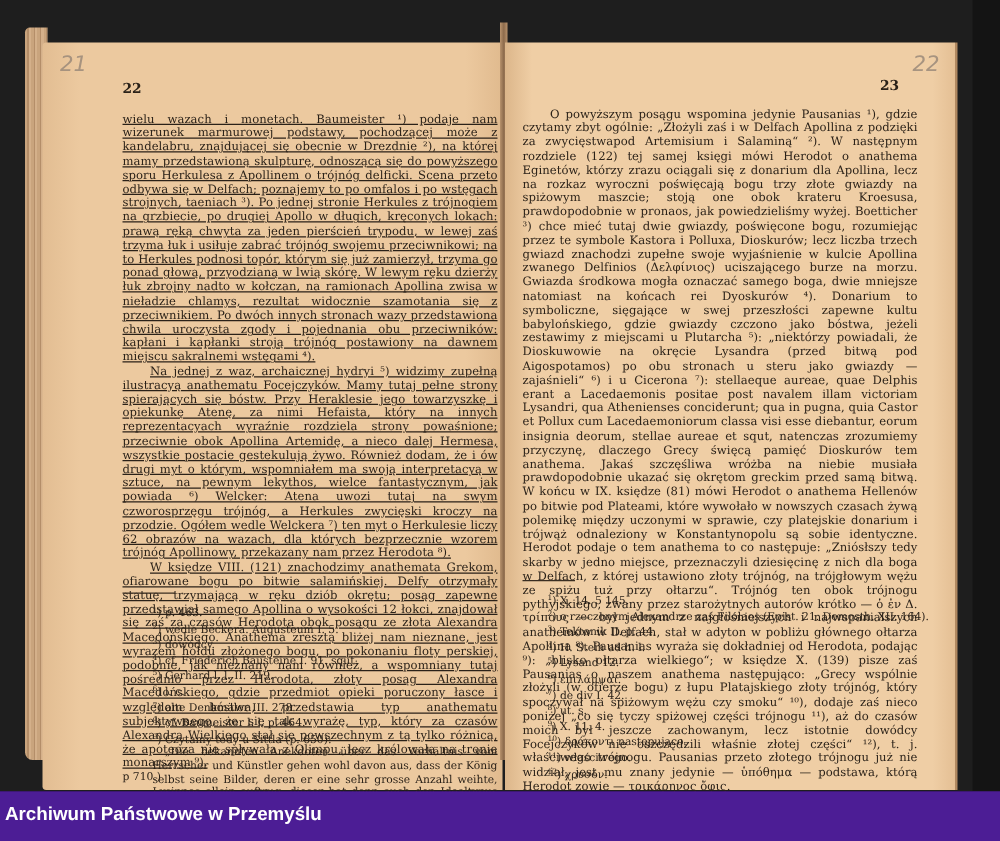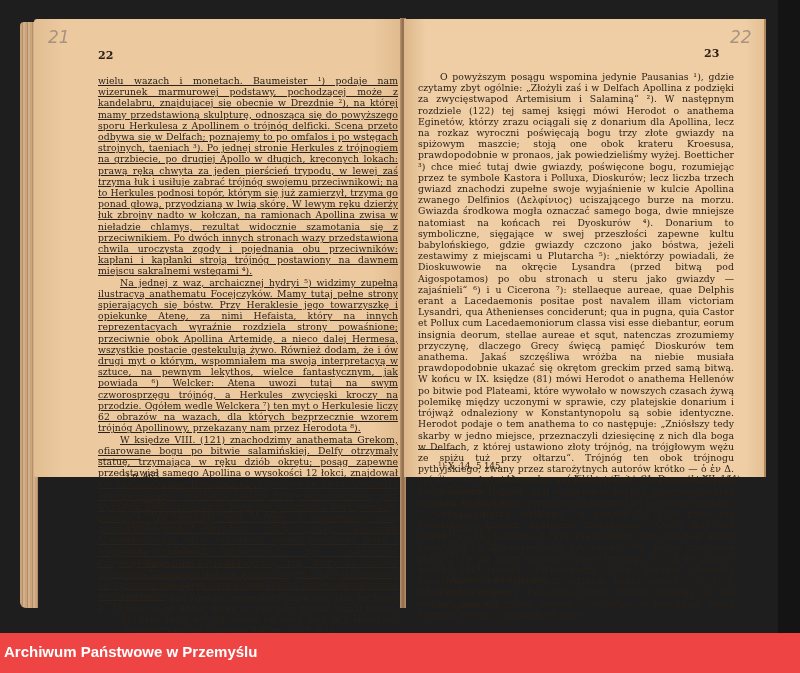--- a/index.html
+++ b/index.html
@@ -18,21 +18,21 @@
   }
   .book {
     position: absolute; left: 20px; top: 18px; width: 752px; height: 592px;
   }
   .page-stack {
     position: absolute; left: 0; top: 4px; width: 18px; height: 586px;
     background: repeating-linear-gradient(90deg, #c9a47d 0 2px, #b48e69 2px 3px, #d4b08a 3px 5px);
     border-radius: 4px 0 0 6px;
   }
   .page {
-    position: absolute; top: 1px; height: 458px;
+    position: absolute; top: 16px; height: 598px;
     background: #ecc99f;
     box-sizing: border-box;
     color: #2a2118;
     padding-left: 48px;
   }
   .page.left {
     left: 14px; width: 368px;
     background: linear-gradient(90deg, #e2bd92 0%, #ecc99f 8%, #ecc99f 92%, #e0ba8e 100%);
     border-radius: 3px 0 0 3px;
   }
@@ -64,21 +64,21 @@
   }
   .notes {
     position: absolute; font-size: 8.6px; line-height: 10.6px;
   }
   .note { white-space: nowrap; }
   .note sup { font-size: 6px; vertical-align: 3px; }
   .note-quote {
     font-size: 8.6px; line-height: 10.6px; text-align: justify; white-space: normal;
   }
   .caption-bar {
-    position: absolute; left: 0; top: 633px; width: 800px; height: 40px; background: #ef4444;
+    position: absolute; left: 0; top: 633px; width: 800px; height: 40px; background: #4c1d95;
   }
   .caption {
     position: absolute; left: 4px; top: 10px;
     font-family: "Liberation Sans", sans-serif; font-weight: bold;
     font-size: 15px; color: #ffffff;
   }
 </style>
 </head>
 <body>
 

